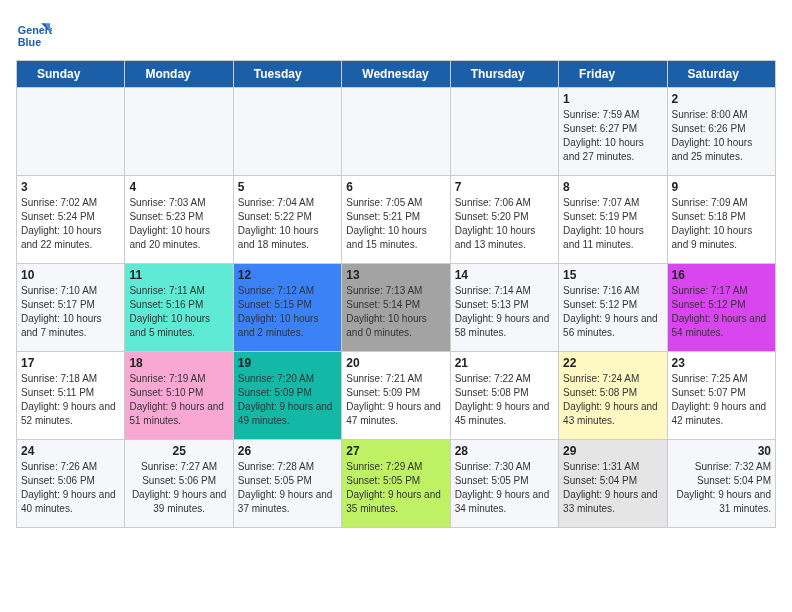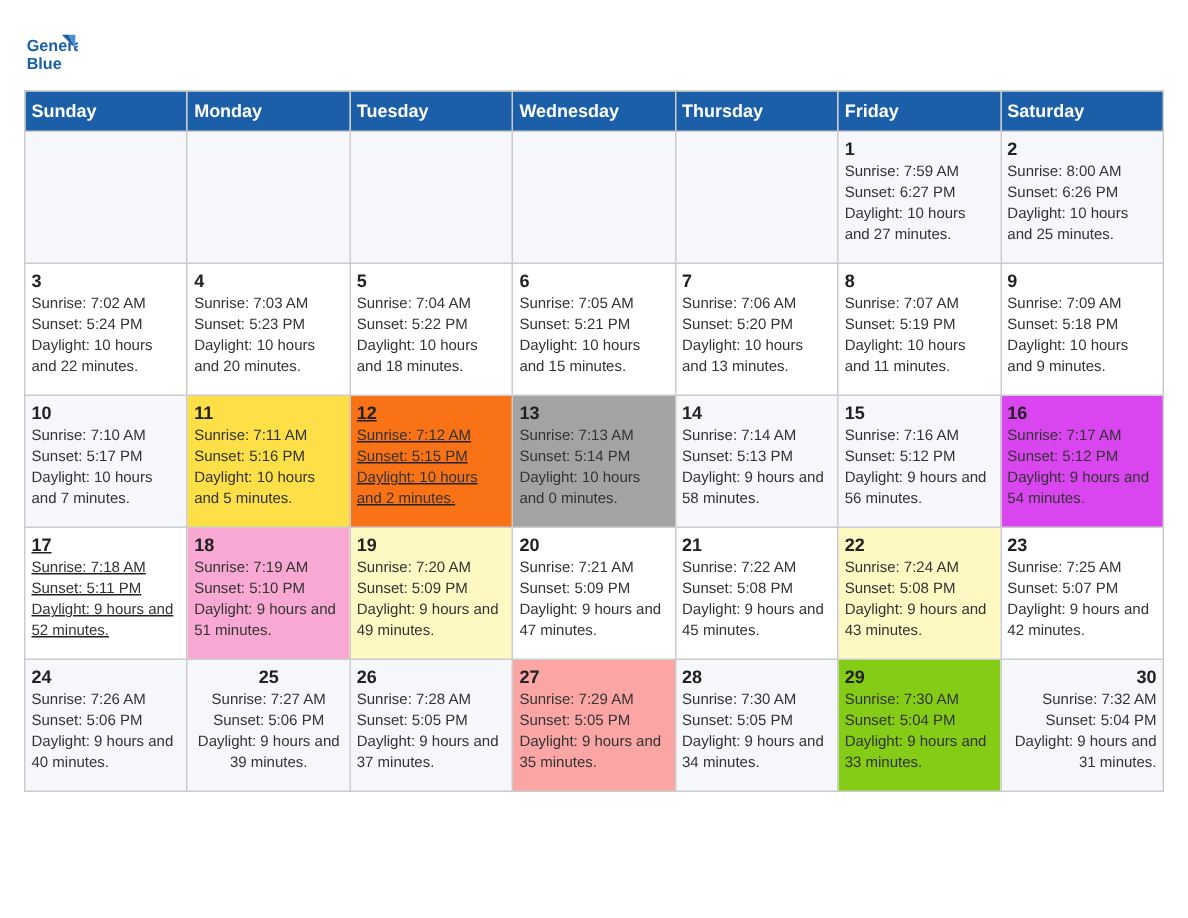--- a/index.html
+++ b/index.html
@@ -40,21 +40,21 @@
     .calendar {
       width: 100%;
       border-collapse: collapse;
       table-layout: fixed;
     }
     .calendar th {
       background: #1a5fa8;
       color: #fff;
       font-size: 12px;
       font-weight: bold;
-      padding: 6px 4px;
+      padding: 6px 20px;
       text-align: left;
       border: 1px solid #ccc;
     }
     .calendar td {
       border: 1px solid #ccc;
       vertical-align: top;
       padding: 4px 4px 4px 4px;
       font-size: 10px;
       color: #222;
       height: 88px;
@@ -185,28 +185,28 @@
         </td>
       </tr>
       <tr>
         <td style="background: rgb(245, 247, 250);">
           <span class="day-num">10</span>
           <div class="day-info">Sunrise: 7:10 AM
 Sunset: 5:17 PM
 Daylight: 10 hours
 and 7 minutes.</div>
         </td>
-        <td style="background: #fde047;">
+        <td style="background: #5eead4;">
           <span class="day-num">11</span>
           <div class="day-info">Sunrise: 7:11 AM
 Sunset: 5:16 PM
 Daylight: 10 hours
 and 5 minutes.</div>
         </td>
-        <td style="background: #f97316; text-decoration: underline;">
+        <td style="background: #3b82f6;">
           <span class="day-num">12</span>
           <div class="day-info">Sunrise: 7:12 AM
 Sunset: 5:15 PM
 Daylight: 10 hours
 and 2 minutes.</div>
         </td>
         <td style="background: #a3a3a3;">
           <span class="day-num">13</span>
           <div class="day-info">Sunrise: 7:13 AM
 Sunset: 5:14 PM
@@ -229,35 +229,35 @@
         </td>
         <td style="background: #d946ef;">
           <span class="day-num">16</span>
           <div class="day-info">Sunrise: 7:17 AM
 Sunset: 5:12 PM
 Daylight: 9 hours
 and 54 minutes.</div>
         </td>
       </tr>
       <tr>
-        <td style="background: rgb(255, 255, 255); text-decoration: underline;">
+        <td style="background: rgb(255, 255, 255);">
           <span class="day-num">17</span>
           <div class="day-info">Sunrise: 7:18 AM
 Sunset: 5:11 PM
 Daylight: 9 hours
 and 52 minutes.</div>
         </td>
         <td style="background: #f9a8d4;">
           <span class="day-num">18</span>
           <div class="day-info">Sunrise: 7:19 AM
 Sunset: 5:10 PM
 Daylight: 9 hours
 and 51 minutes.</div>
         </td>
-        <td style="background: #fef9c3;">
+        <td style="background: #14b8a6;">
           <span class="day-num">19</span>
           <div class="day-info">Sunrise: 7:20 AM
 Sunset: 5:09 PM
 Daylight: 9 hours
 and 49 minutes.</div>
         </td>
         <td style="background: rgb(255, 255, 255);">
           <span class="day-num">20</span>
           <div class="day-info">Sunrise: 7:21 AM
 Sunset: 5:09 PM
@@ -301,37 +301,37 @@
 Daylight: 9 hours
 and 39 minutes.</div>
         </td>
         <td style="background: rgb(245, 247, 250);">
           <span class="day-num">26</span>
           <div class="day-info">Sunrise: 7:28 AM
 Sunset: 5:05 PM
 Daylight: 9 hours
 and 37 minutes.</div>
         </td>
-        <td style="background: #fca5a5;">
+        <td style="background: #bef264;">
           <span class="day-num">27</span>
           <div class="day-info">Sunrise: 7:29 AM
 Sunset: 5:05 PM
 Daylight: 9 hours
 and 35 minutes.</div>
         </td>
         <td style="background: rgb(245, 247, 250);">
           <span class="day-num">28</span>
           <div class="day-info">Sunrise: 7:30 AM
 Sunset: 5:05 PM
 Daylight: 9 hours
 and 34 minutes.</div>
         </td>
-        <td style="background: #84cc16;">
+        <td style="background: #e5e5e5;">
           <span class="day-num">29</span>
-          <div class="day-info">Sunrise: 7:30 AM
+          <div class="day-info">Sunrise: 1:31 AM
 Sunset: 5:04 PM
 Daylight: 9 hours
 and 33 minutes.</div>
         </td>
         <td style="background: rgb(245, 247, 250); text-align: right;">
           <span class="day-num">30</span>
           <div class="day-info">Sunrise: 7:32 AM
 Sunset: 5:04 PM
 Daylight: 9 hours
 and 31 minutes.</div>

